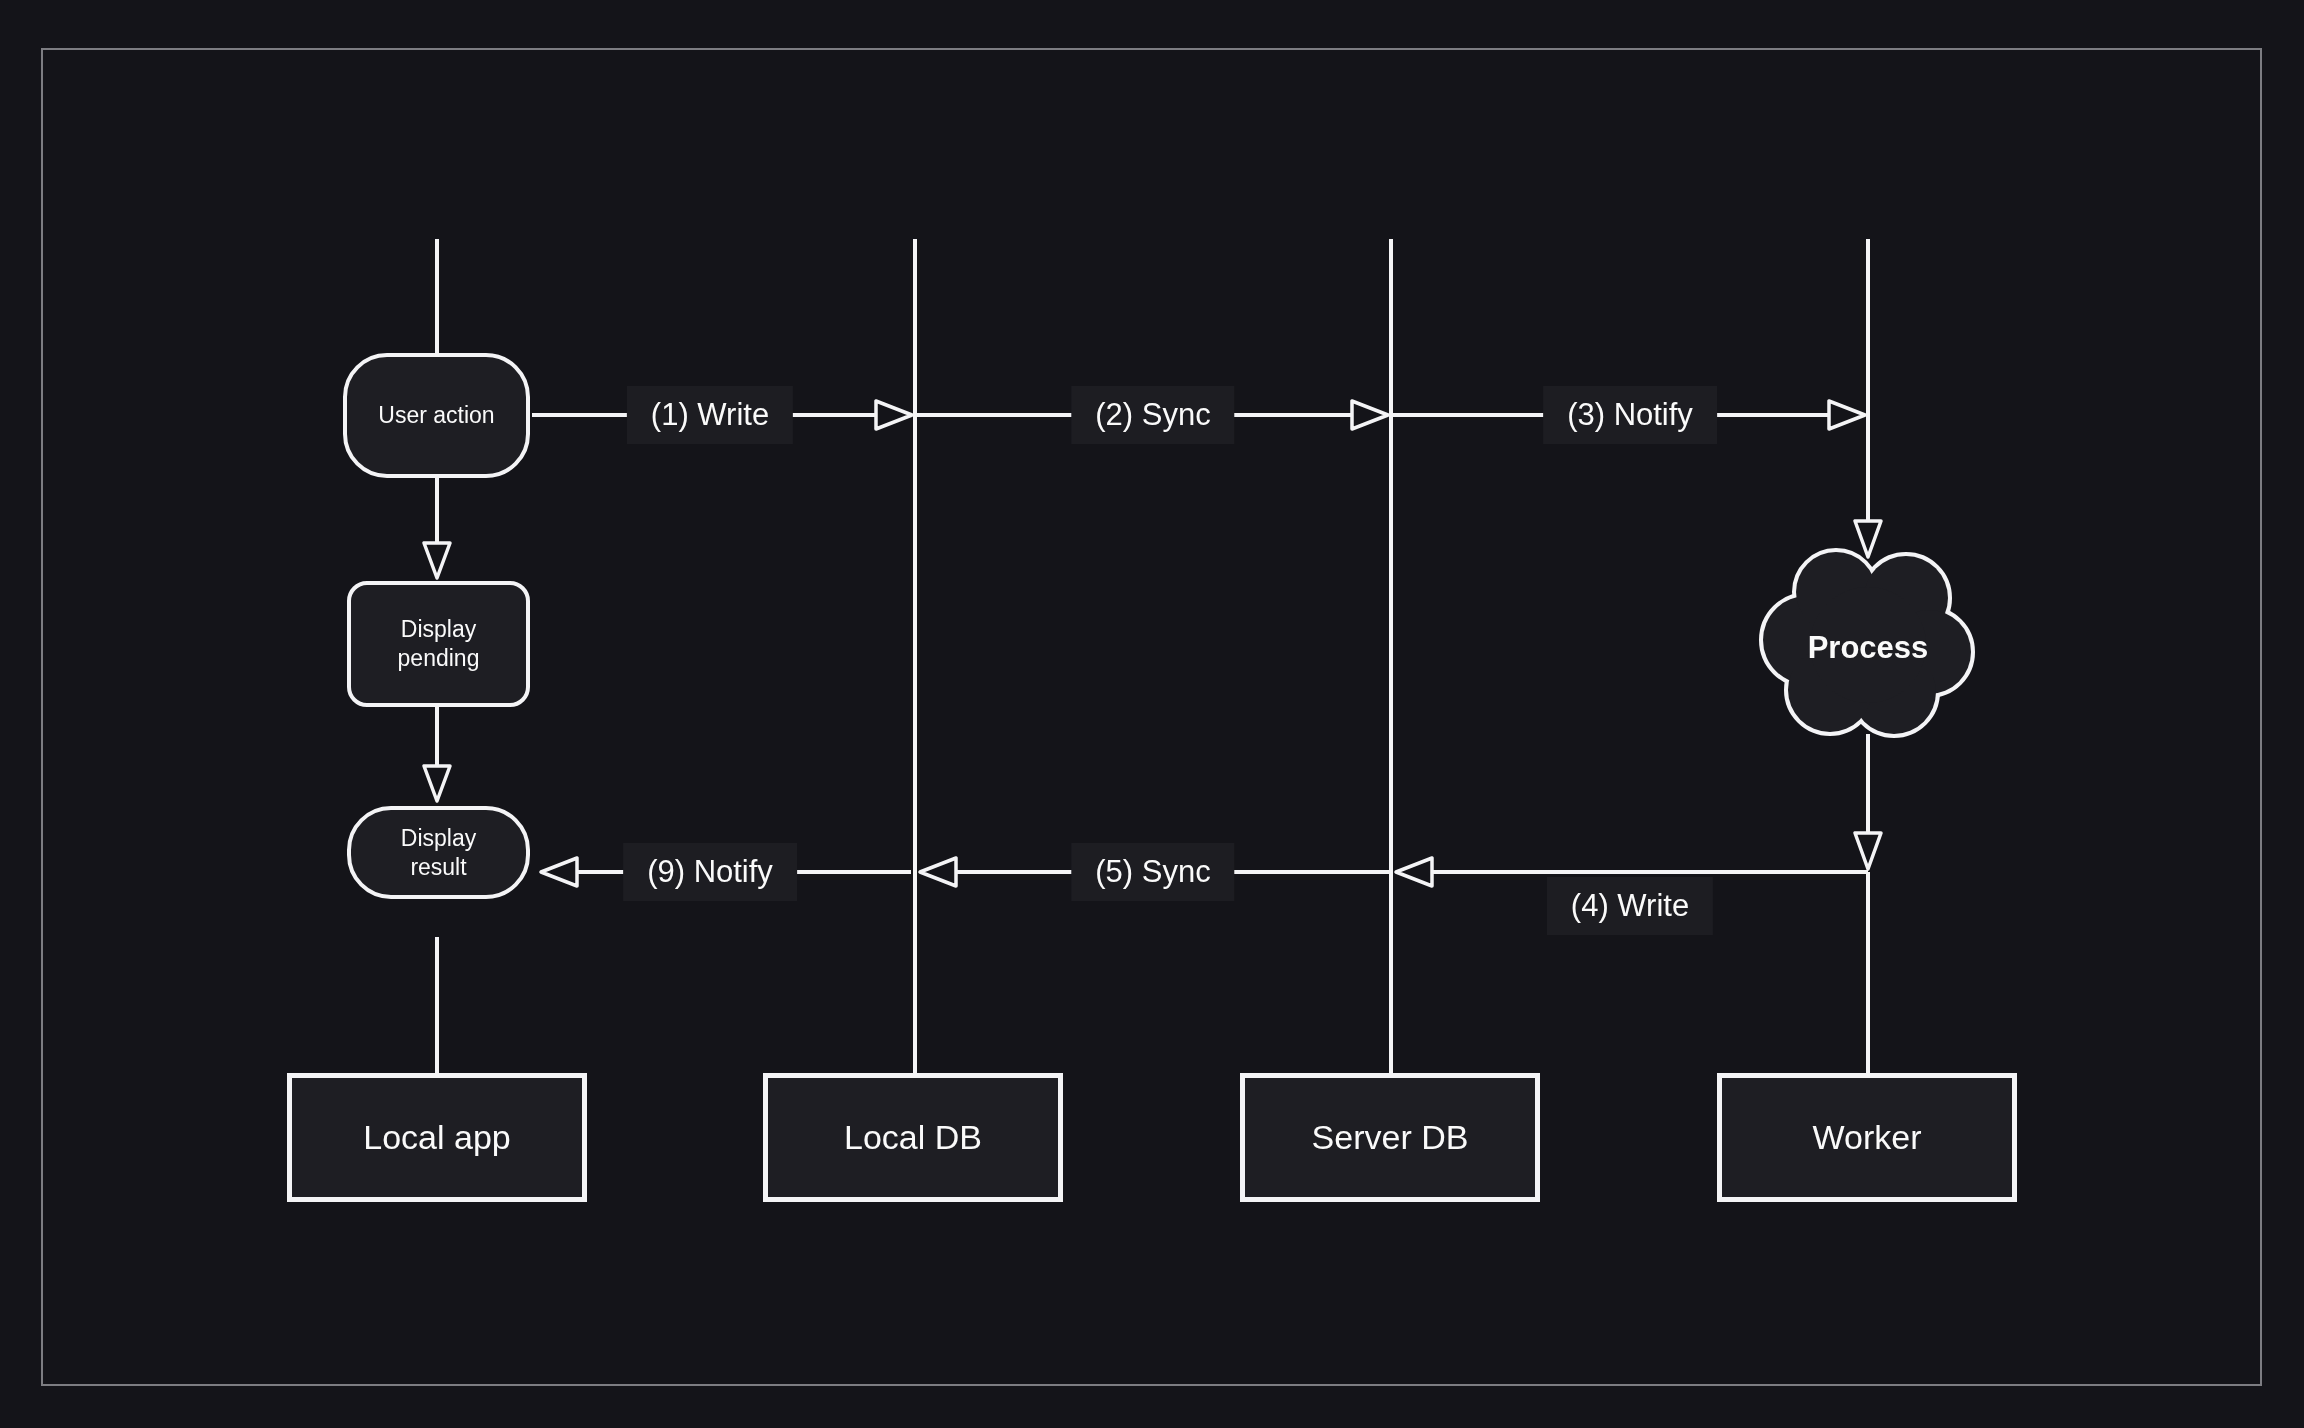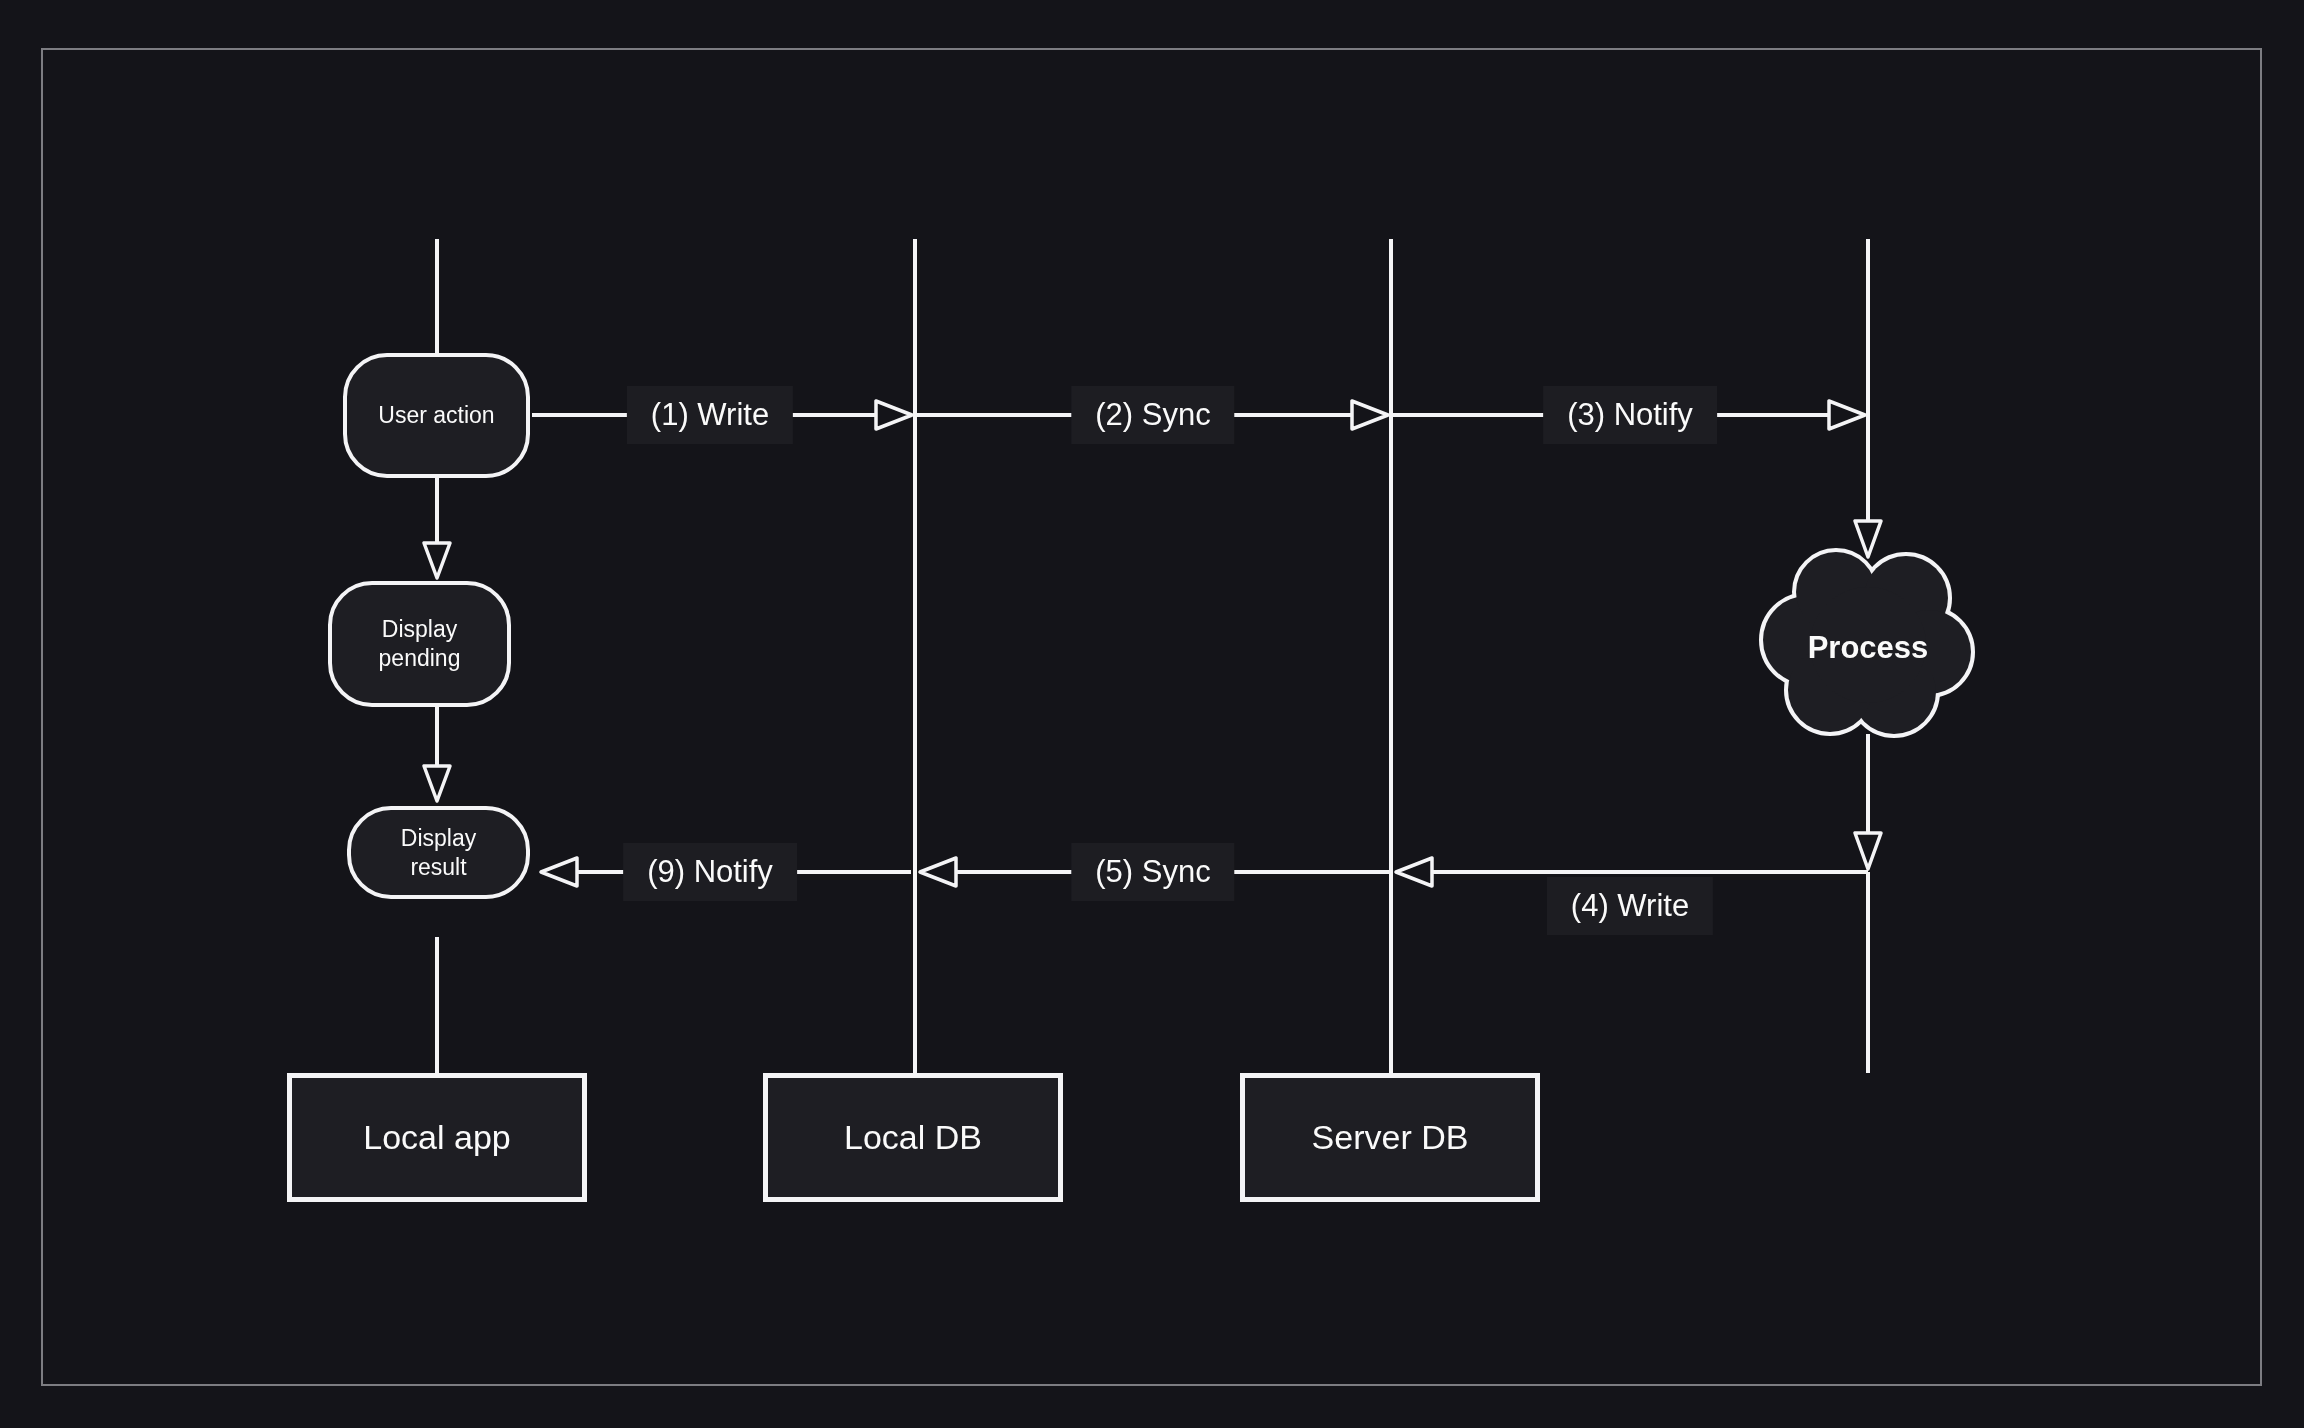--- a/index.html
+++ b/index.html
@@ -115,21 +115,21 @@
         <circle cx="1894" cy="692" r="42"></circle>
         <circle cx="1830" cy="690" r="42"></circle>
         <circle cx="1868" cy="645" r="58"></circle>
       </g>
     </g>
   </svg>
 
   <div class="node" style="left:343px;top:353px;width:187px;height:125px;">
     <span class="wrap">User action</span>
   </div>
-  <div class="node" style="left:328px;top:581px;width:183px;height:126px;">
+  <div class="node" style="left:347px;top:581px;width:183px;height:126px;border-radius:20px;">
     <span class="wrap">Display pending</span>
   </div>
   <div class="node" style="left:347px;top:806px;width:183px;height:93px;">
     <span class="wrap">Display result</span>
   </div>
 
   <div class="cloud-label" style="left:1868px;top:648px;">Process</div>
 
   <div class="msg" style="left:710px;top:415px;">(1) Write</div>
   <div class="msg" style="left:1153px;top:415px;">(2) Sync</div>
@@ -140,14 +140,17 @@
 
   <div class="lane" style="left:287px;">
     <span>Local app</span>
   </div>
   <div class="lane" style="left:1240px;">
     <span>Server DB</span>
   </div>
   <div class="lane" style="left:763px;">
     <span>Local DB</span>
   </div>
+  <div class="lane" style="left:1717px;">
+    <span>Worker</span>
+  </div>
 
 </div>
 
 </body></html>

